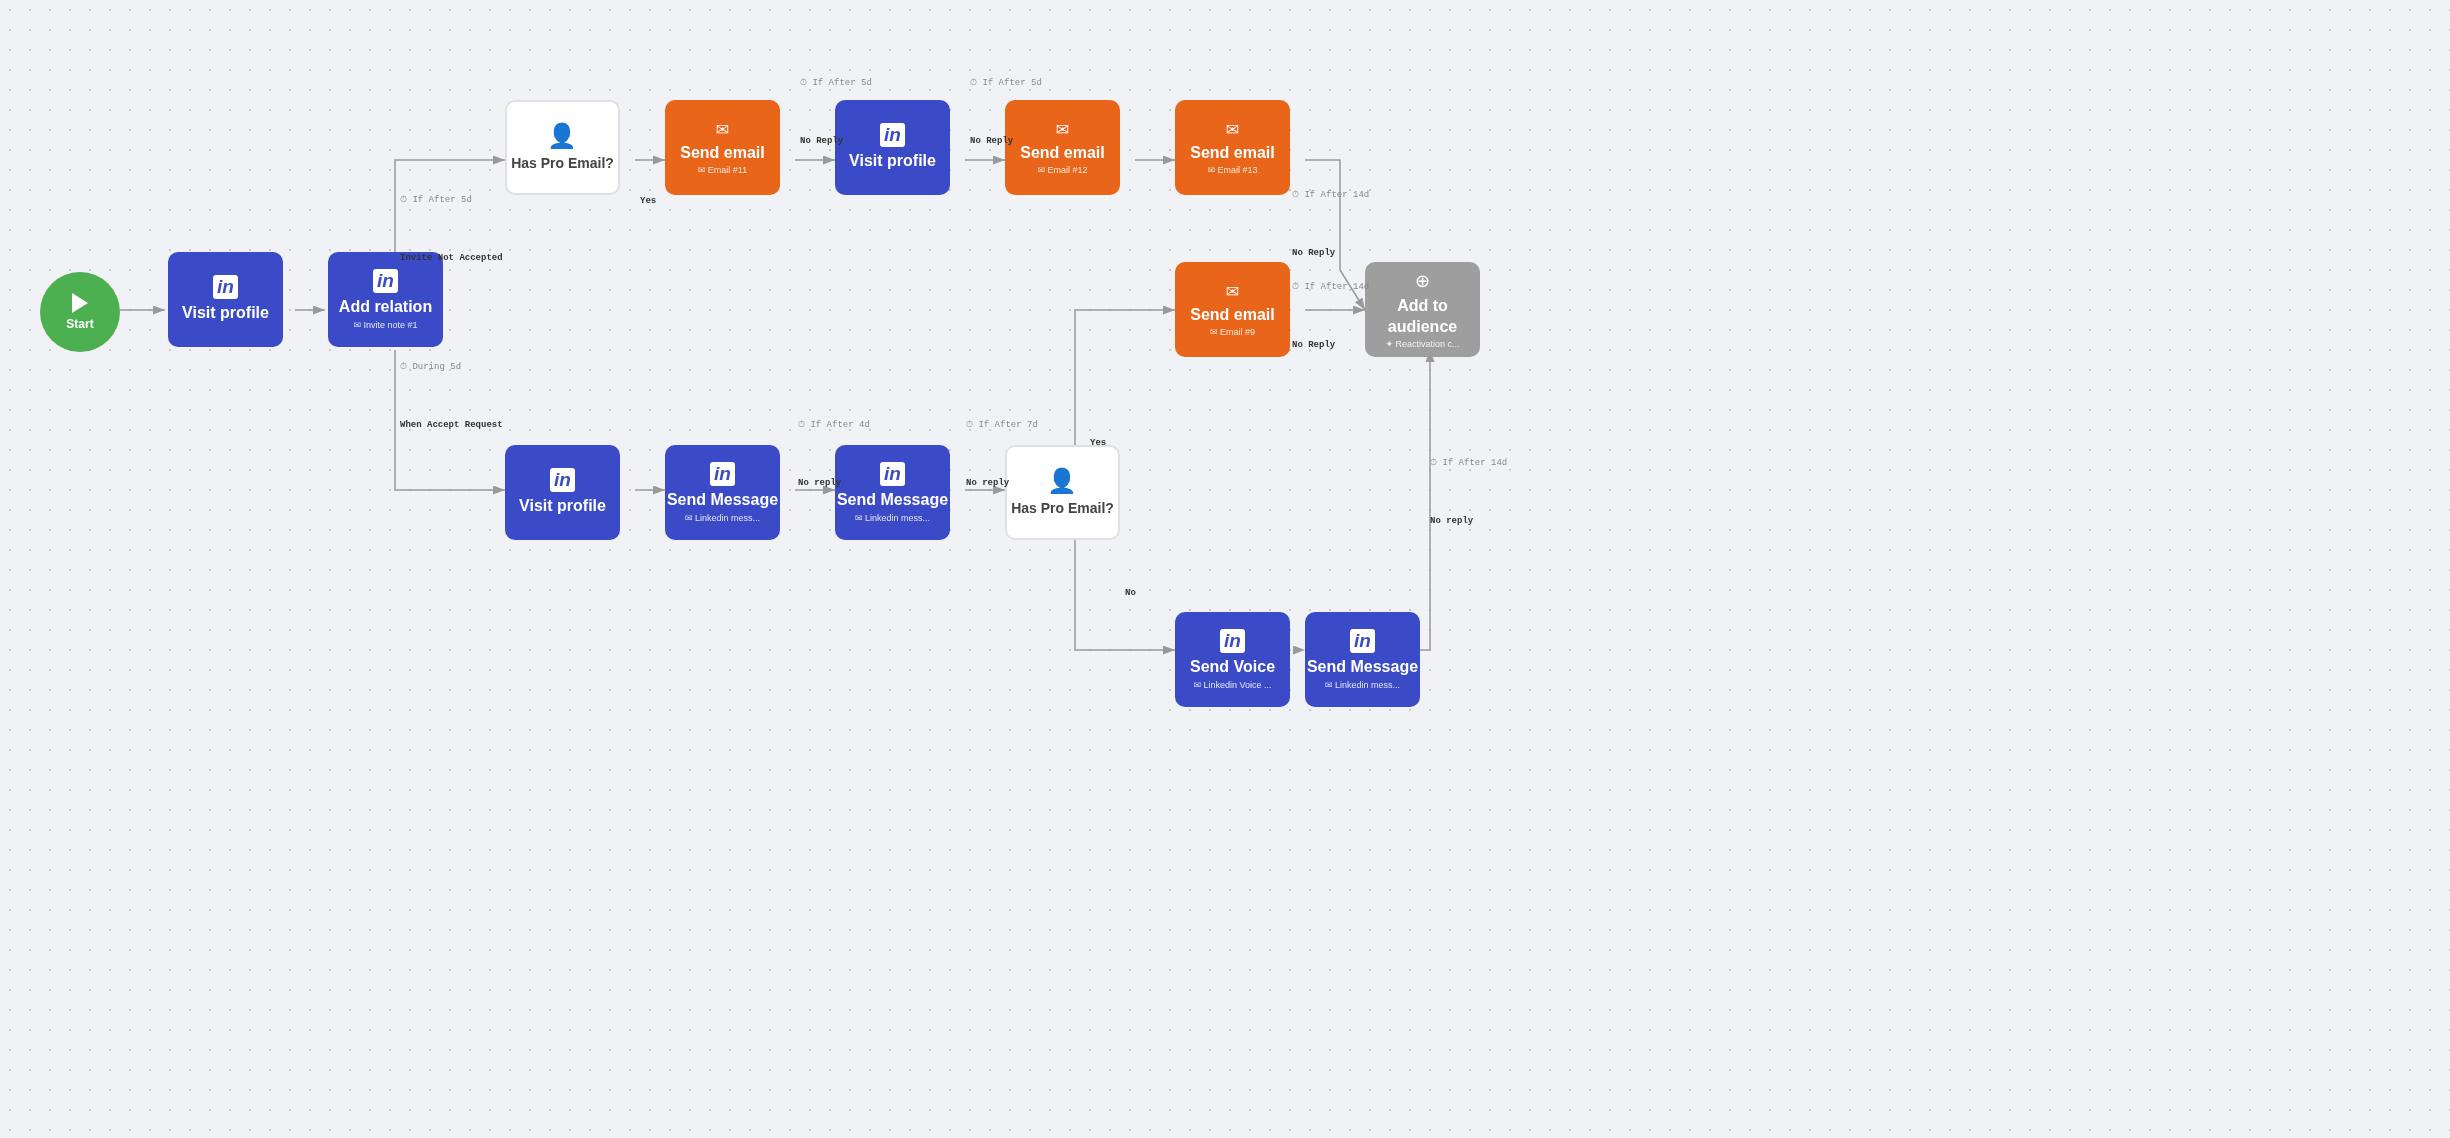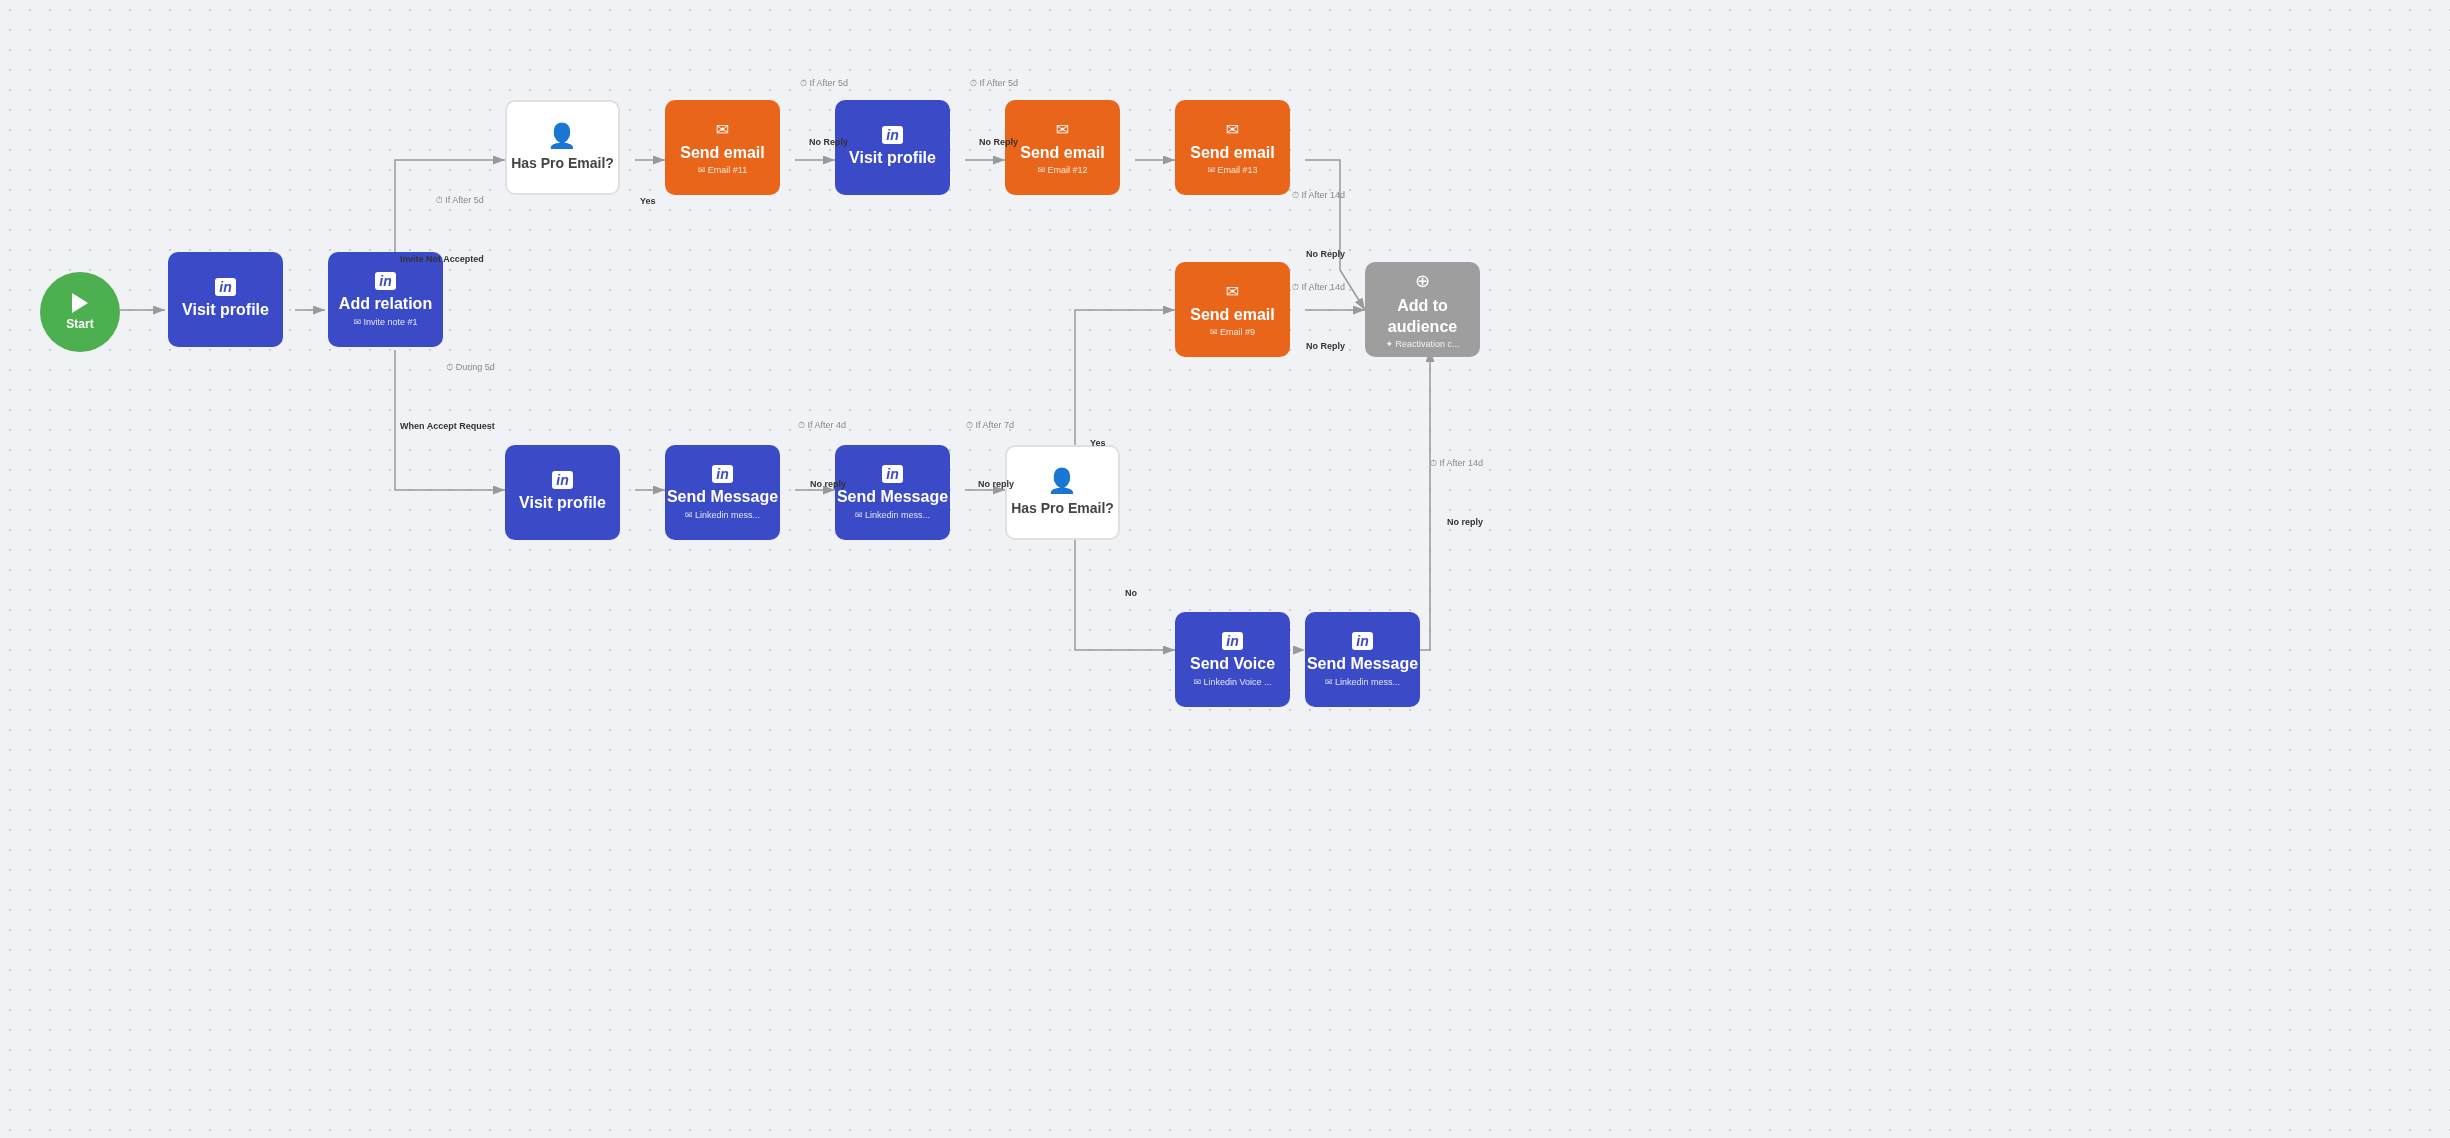--- a/index.html
+++ b/index.html
@@ -110,22 +110,23 @@
       color: #aaa;
       margin-bottom: 4px;
     }
 
     
     .edge-label {
       position: absolute;
       font-size: 9px;
       color: #666;
       white-space: nowrap;
-      text-align: right;
+      text-align: left;
       pointer-events: none;
+      font-family: Liberation Mono, monospace;
     }
 
     .edge-label .label-line1 {
       display: block;
       color: #888;
     }
     .edge-label .label-line2 {
       display: block;
       font-weight: 700;
       color: #333;
@@ -145,21 +146,21 @@
     .arrow-path {
       fill: none;
       stroke: #999;
       stroke-width: 1.5;
       marker-end: url(#arrowhead);
     }
 
     .in-icon {
       font-style: italic;
       font-weight: 900;
-      font-size: 14px;
+      font-size: 19px;
       background: white;
       color: #3b4bc8;
       border-radius: 3px;
       padding: 1px 4px;
       margin-bottom: 4px;
     }
 
     .email-icon {
       margin-bottom: 4px;
     }

